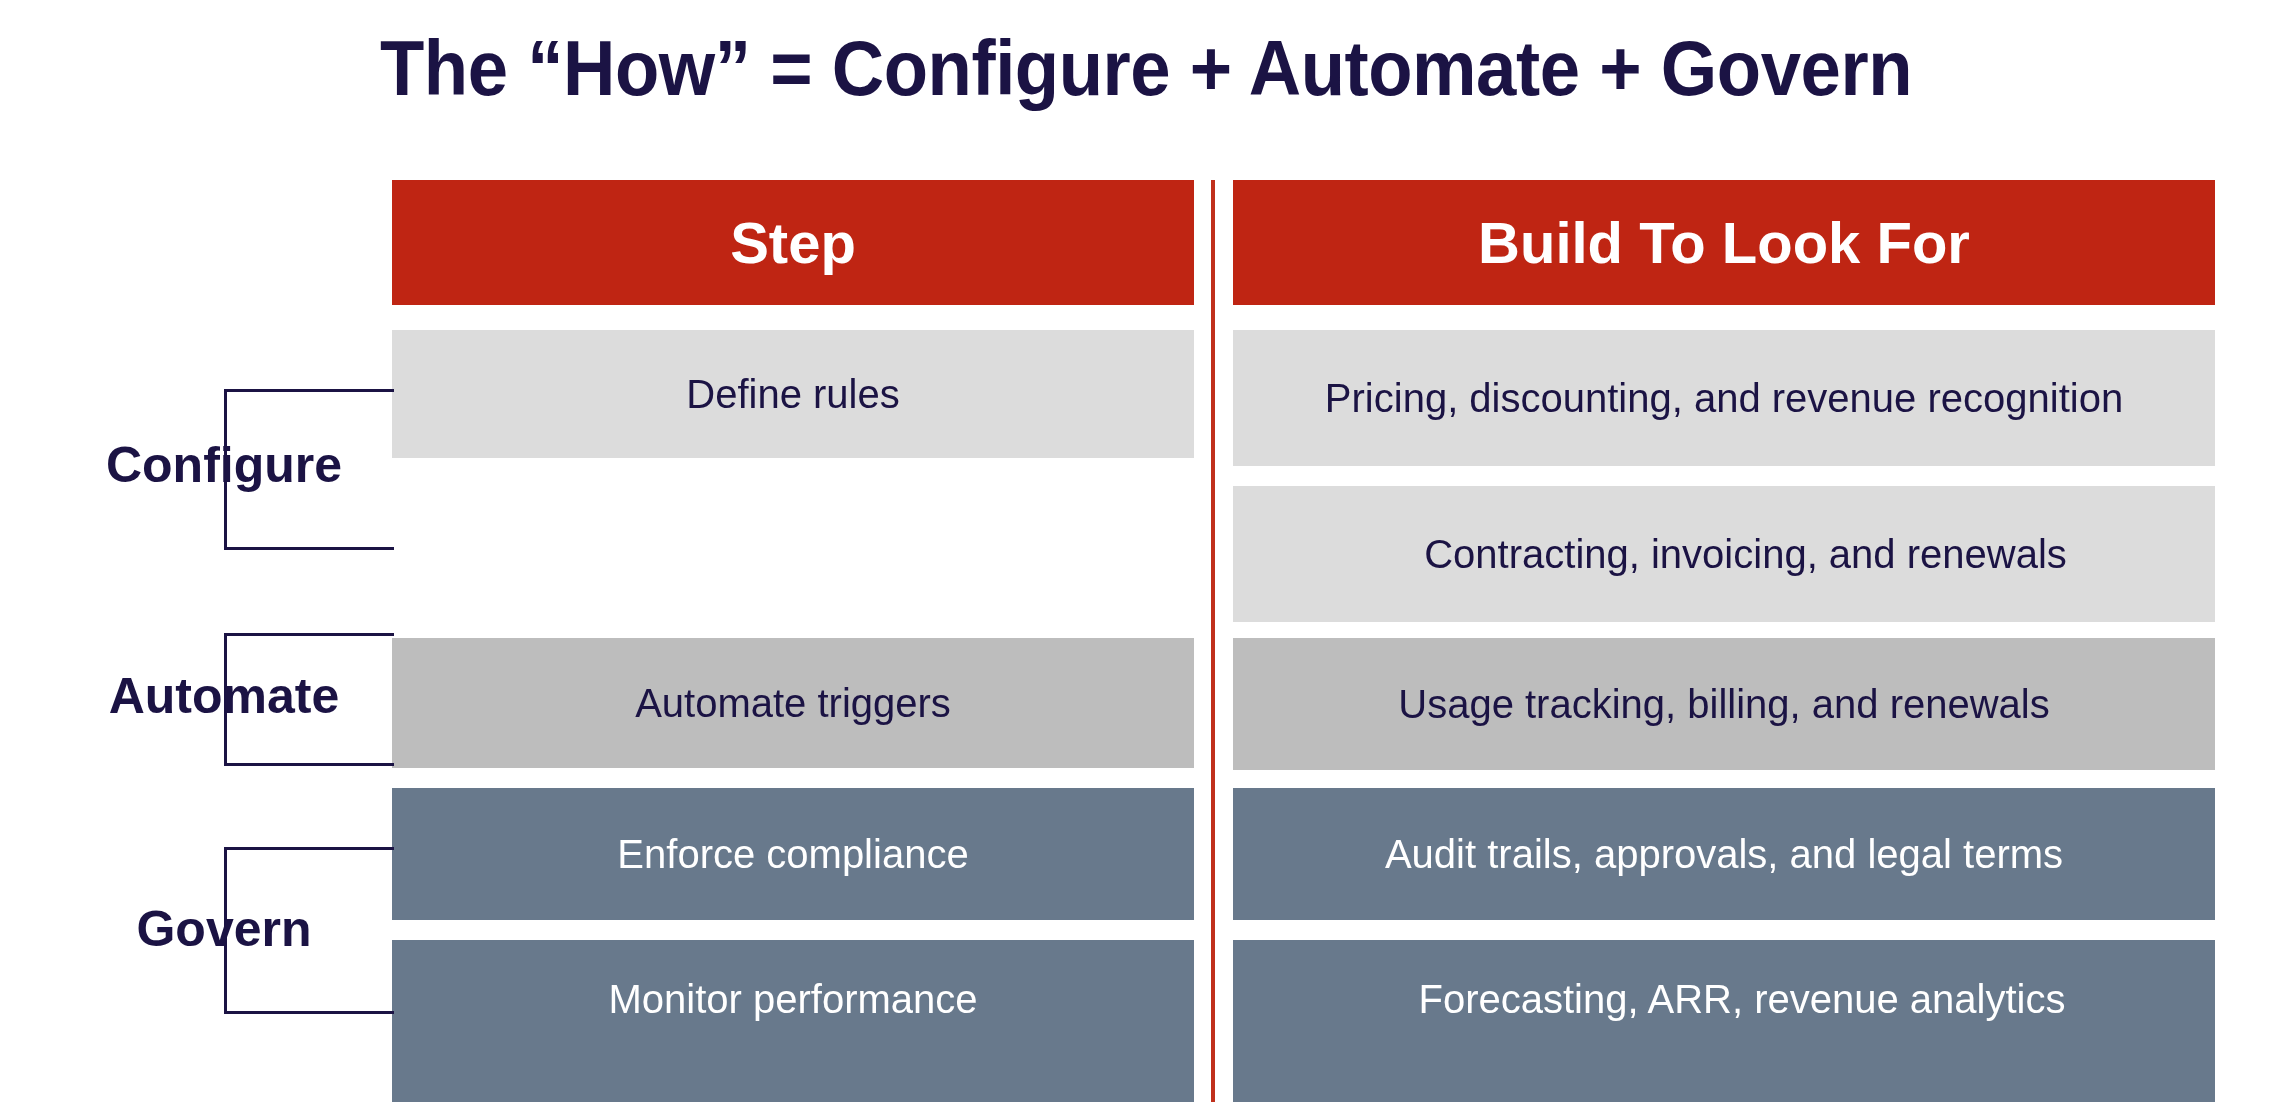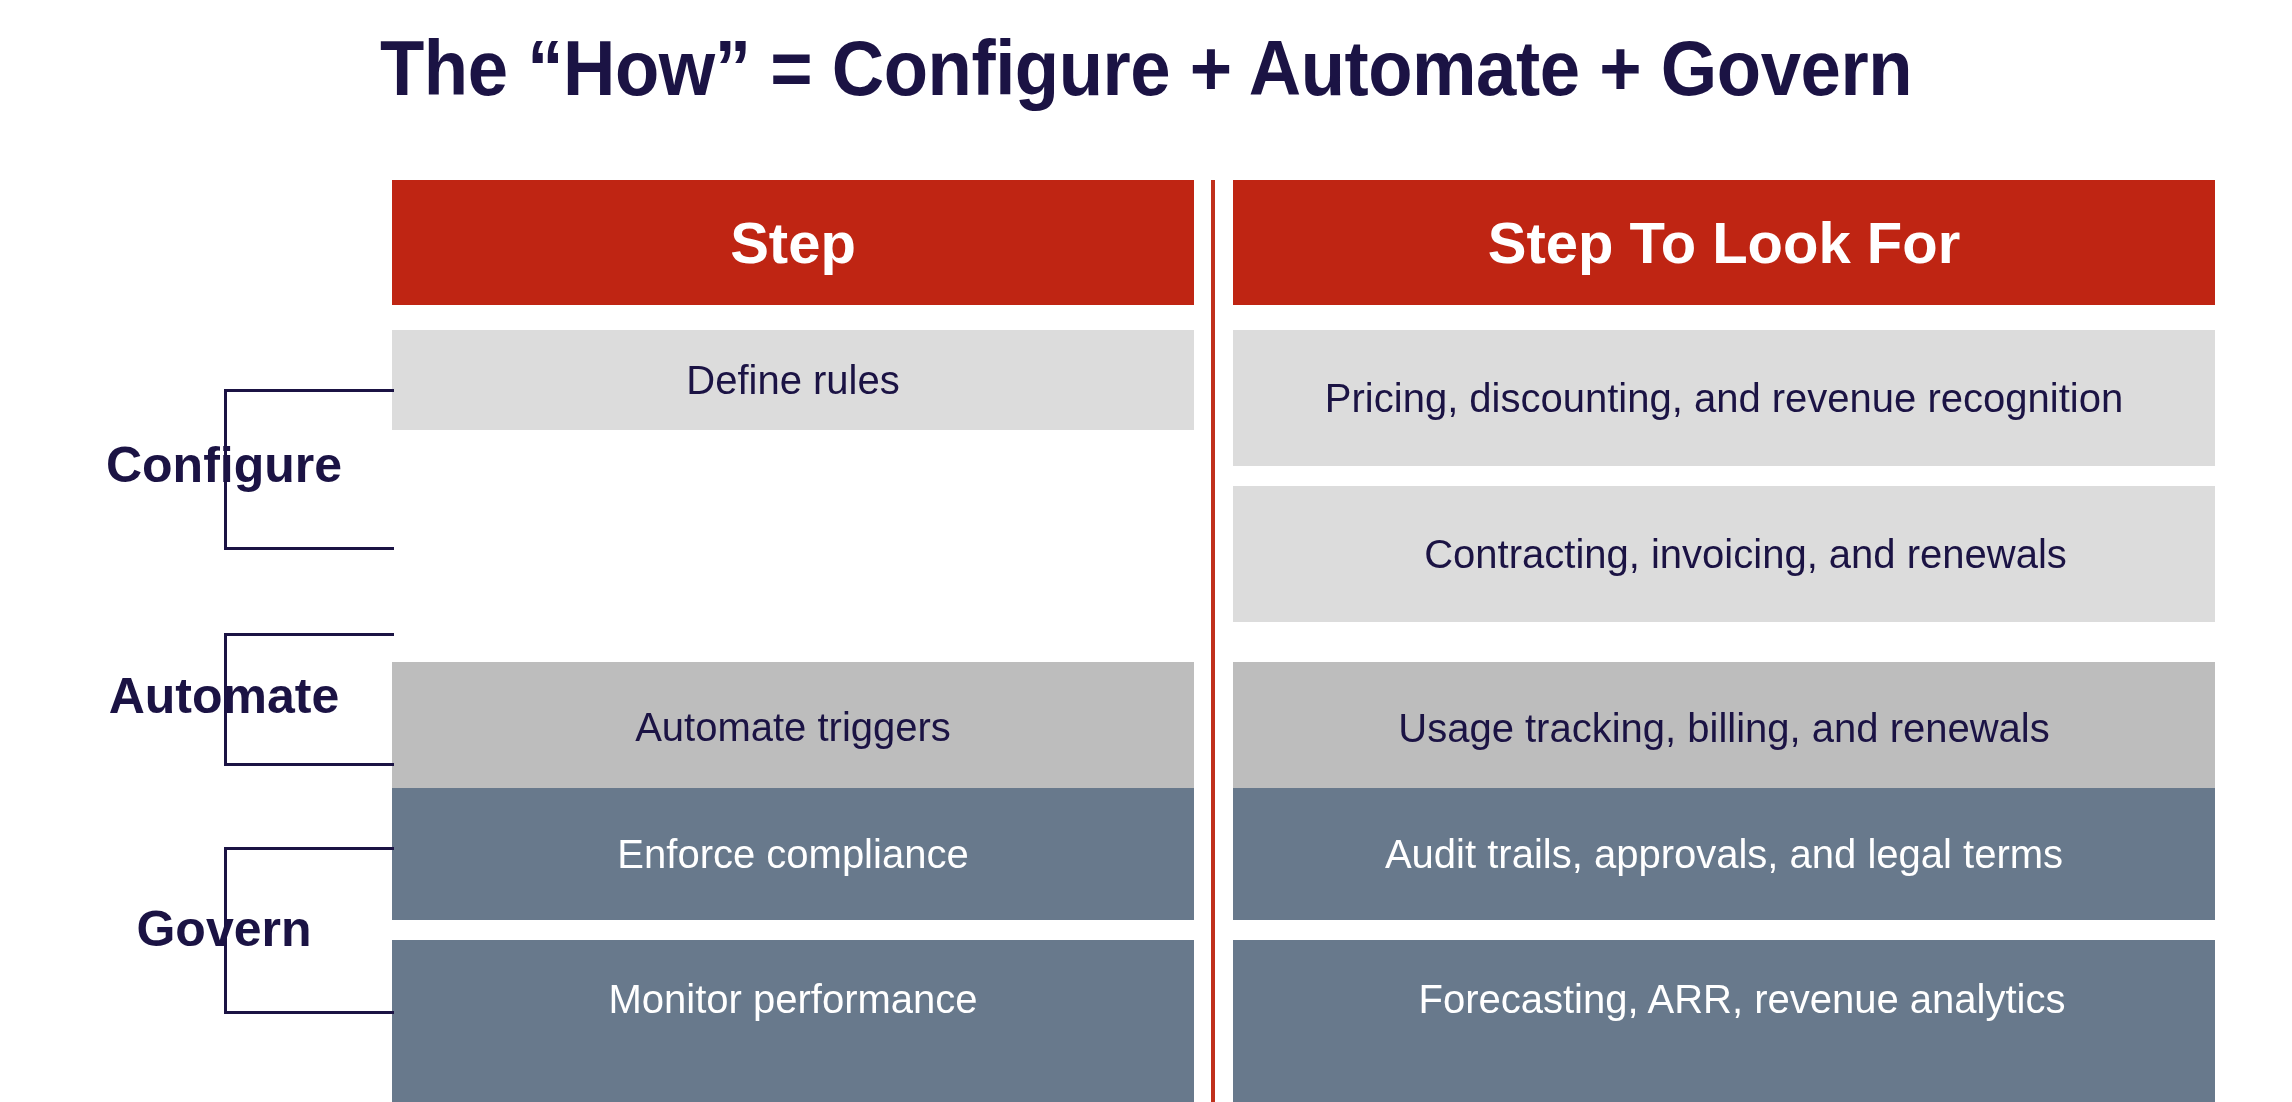--- a/index.html
+++ b/index.html
@@ -56,21 +56,21 @@
   .cell.header {
     background: #BF2513;
     color: #FFFFFF;
     font-size: 58px;
     font-weight: bold;
     letter-spacing: 0px;
   }
 
   
   .tint-light  { background: #DCDCDC; color: #1B1344; }
-  .tint-medium { background: #BDBDBD; color: #1B1344; margin-top: 24px; }
+  .tint-medium { background: #BDBDBD; color: #1B1344; }
   .tint-slate  { background: #68798C; color: #FFFFFF; }
 
   .cell.body {
     font-size: 40px;
     font-weight: normal;
   }
 
   
   #column-divider {
     position: absolute;
@@ -110,26 +110,26 @@
 
 <div id="canvas">
 
   <div id="slide-title">The “How” = Configure + Automate + Govern</div>
 
   <div class="cell header col-left" style="top:180px; height:125px;">
     <span>Step</span>
   </div>
 
   <div class="cell header col-right" style="top:180px; height:125px;">
-    <span>Step To Look For</span>
+    <span>Build To Look For</span>
   </div>
 
   <div id="column-divider"></div>
 
-  <div class="cell body col-left tint-light" style="top:330px; height:100px;">
+  <div class="cell body col-left tint-light" style="top:330px; height:128px;">
     <span>Define rules</span>
   </div>
   <div class="cell body col-right tint-light" style="top:330px; height:136px;">
     <span>Pricing, discounting, and revenue recognition</span>
   </div>
 
   <div class="cell body col-right tint-light" style="top:486px; height:136px;padding-left:43px;">
     <span>Contracting, invoicing, and renewals</span>
   </div>
 

